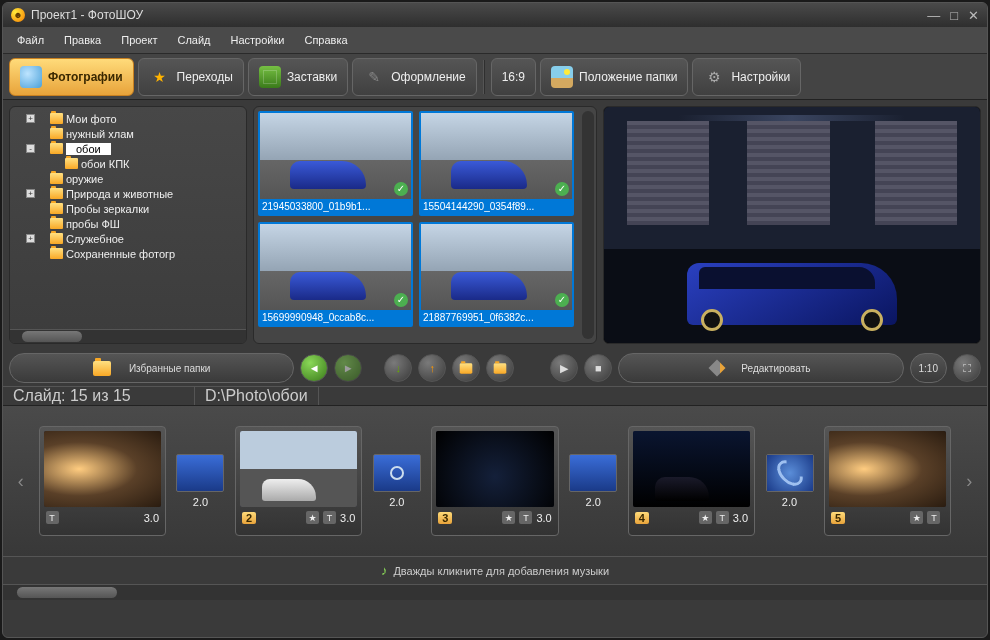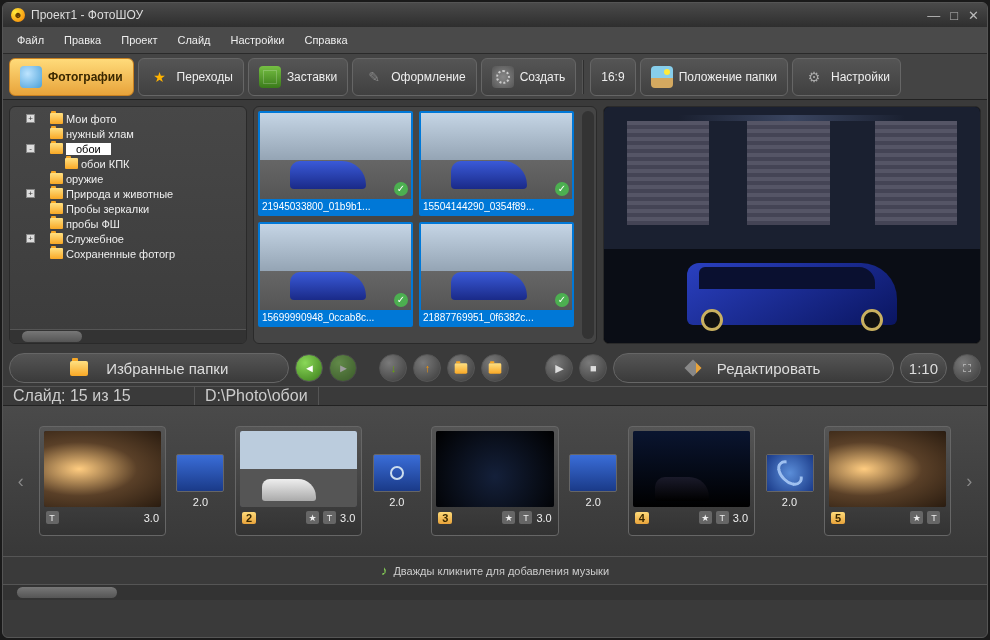--- a/index.html
+++ b/index.html
@@ -56,21 +56,21 @@
 .garage{position:absolute;inset:0;background:linear-gradient(#1a2030 60%,#0a0d15 60%);}
 .garage .light{position:absolute;top:8px;left:20%;right:20%;height:6px;background:linear-gradient(90deg,transparent,#3a4560,transparent);}
 .garage .door{position:absolute;top:14px;width:22%;height:44%;background:repeating-linear-gradient(#556,#556 4px,#445 4px,#445 8px);}
 .garage .d1{left:6%;} .garage .d2{left:38%;} .garage .d3{right:6%;}
 .garage .car{position:absolute;bottom:18px;left:22%;width:56%;height:62px;background:linear-gradient(150deg,#2a40c0,#0a1560);border-radius:12px 36px 6px 6px;}
 .garage .car::after{content:"";position:absolute;top:4px;left:12px;right:22px;height:22px;background:#0a1030;border-radius:6px 16px 0 0;}
 .garage .wheel{position:absolute;bottom:-6px;width:22px;height:22px;background:#111;border-radius:50%;border:3px solid #c9b060;}
 .garage .w1{left:14px;} .garage .w2{right:14px;}
 
 .controlrow { height:36px; display:flex; gap:6px; padding:3px 6px; align-items:center; }
-.pill { height:30px; background:linear-gradient(#555,#3a3a3a); border:1px solid #666; border-radius:15px; display:flex; align-items:center; justify-content:center; color:#ddd; font-size:15px; padding:0 12px; cursor:pointer; gap:18px; }
+.pill { height:30px; background:linear-gradient(#555,#3a3a3a); border:1px solid #666; border-radius:15px; display:flex; align-items:center; justify-content:center; color:#ddd; font-size:10px; padding:0 12px; cursor:pointer; gap:18px; }
 .pill.wide{flex:1;}
 .rnd{width:28px;height:28px;border-radius:50%;background:radial-gradient(circle at 35% 30%,#7a7a7a,#3a3a3a);border:1px solid #555;display:inline-flex;align-items:center;justify-content:center;cursor:pointer;font-size:11px;color:#ddd;}
 .rnd.green{background:radial-gradient(circle at 35% 30%,#8ad858,#3a7a1a);color:#fff;}
 .rnd.orange{color:#ff9800;}
 .folder-ico{width:18px;height:15px;background:linear-gradient(#ffe082,#f9a825);border-radius:2px;position:relative;}
 .folder-ico::before{content:"";position:absolute;top:-3px;left:2px;width:6px;height:3px;background:#f9a825;border-radius:1px 1px 0 0;}
 .pencil{width:12px;height:12px;background:linear-gradient(135deg,#888 70%,#e8a33a 70%);transform:rotate(-45deg);}
 
 .infobar{height:20px;background:#3a3a3a;border-top:1px solid #555;border-bottom:1px solid #222;display:flex;align-items:center;color:#ccc;font-size:16px;}
 .infobar .cell{padding:0 10px;border-right:1px solid #555;}
@@ -133,24 +133,20 @@
         <span>Переходы</span>
       </div>
     <div class="tool-btn">
         <span class="ico frame"></span>
         <span>Заставки</span>
       </div>
     <div class="tool-btn">
         <span class="ico brush">✎</span>
         <span>Оформление</span>
       </div>
-    <div class="tool-btn">
-        <span class="ico reel"></span>
-        <span>Создать</span>
-      </div>
     <div class="sep"></div>
     <div class="tool-btn">
         <span>16:9</span>
       </div>
     <div class="tool-btn">
         <span class="ico landscape"></span>
         <span>Положение папки</span>
       </div>
     <div class="tool-btn">
         <span class="ico gear">⚙</span>

